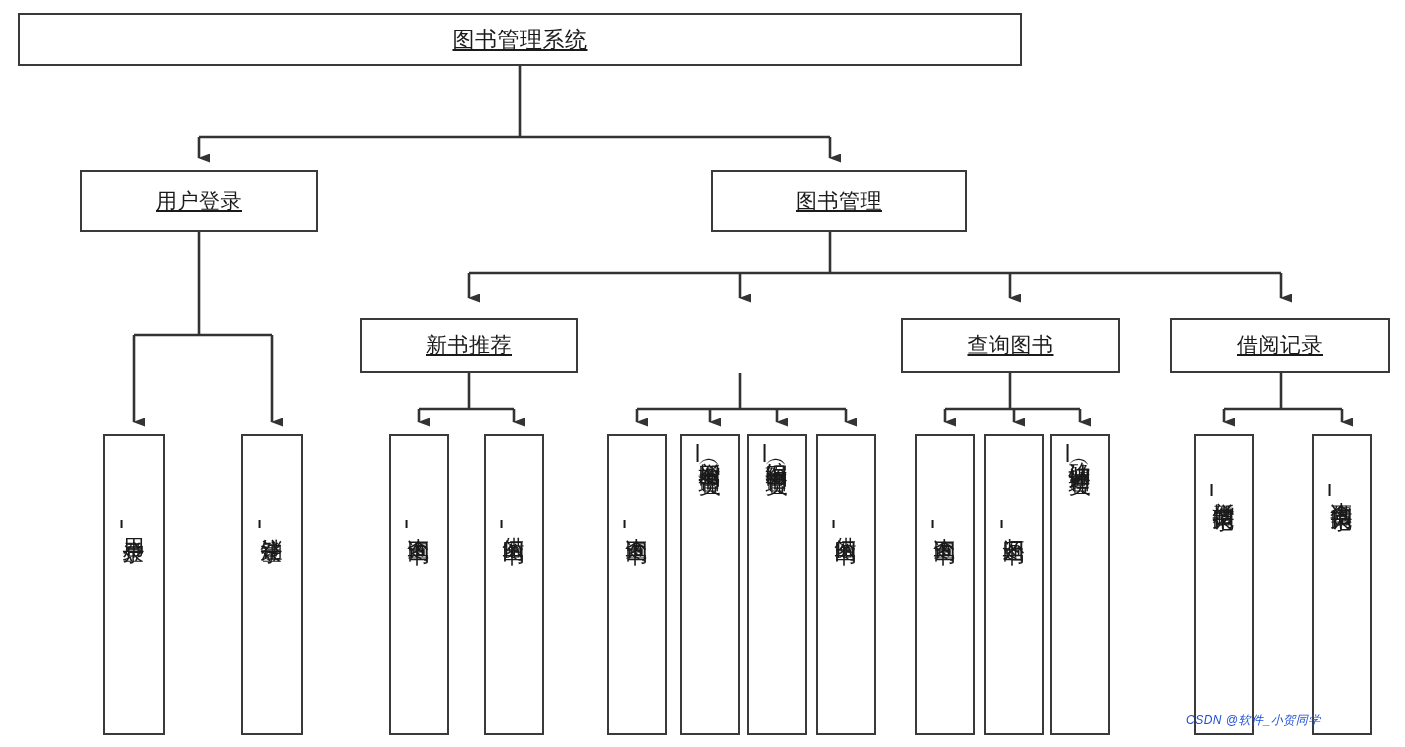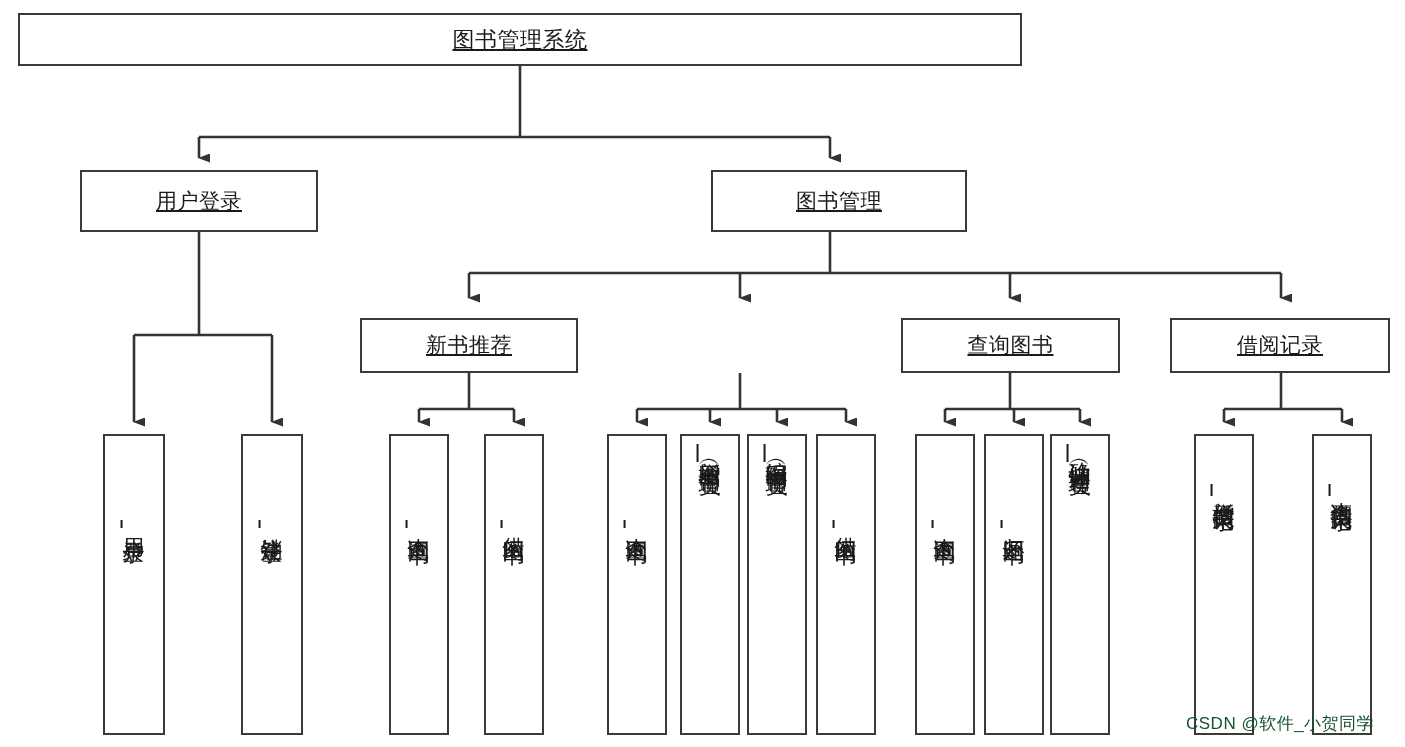--- a/index.html
+++ b/index.html
@@ -67,25 +67,26 @@
   .node.vert.mid .label {
     padding-top: 78px;
   }
   .node.vert.tall .label {
     padding-top: 2px;
   }
   .watermark {
     position: absolute;
     left: 1186px;
     top: 712px;
-    font-size: 17px;
-    color: #14532d;
+    font-size: 12px;
+    color: #1d4ed8;
     letter-spacing: 0.5px;
     white-space: nowrap;
     user-select: none;
+    font-style: italic;
   }
 </style>
 </head>
 <body>
 
 <div id="diagram-root">
 
   <svg class="edges" viewBox="0 0 1405 747" xmlns="http://www.w3.org/2000/svg">
     <defs>
       <marker id="arrow" markerWidth="10" markerHeight="12" refX="4.5" refY="11" orient="auto" markerUnits="userSpaceOnUse">

